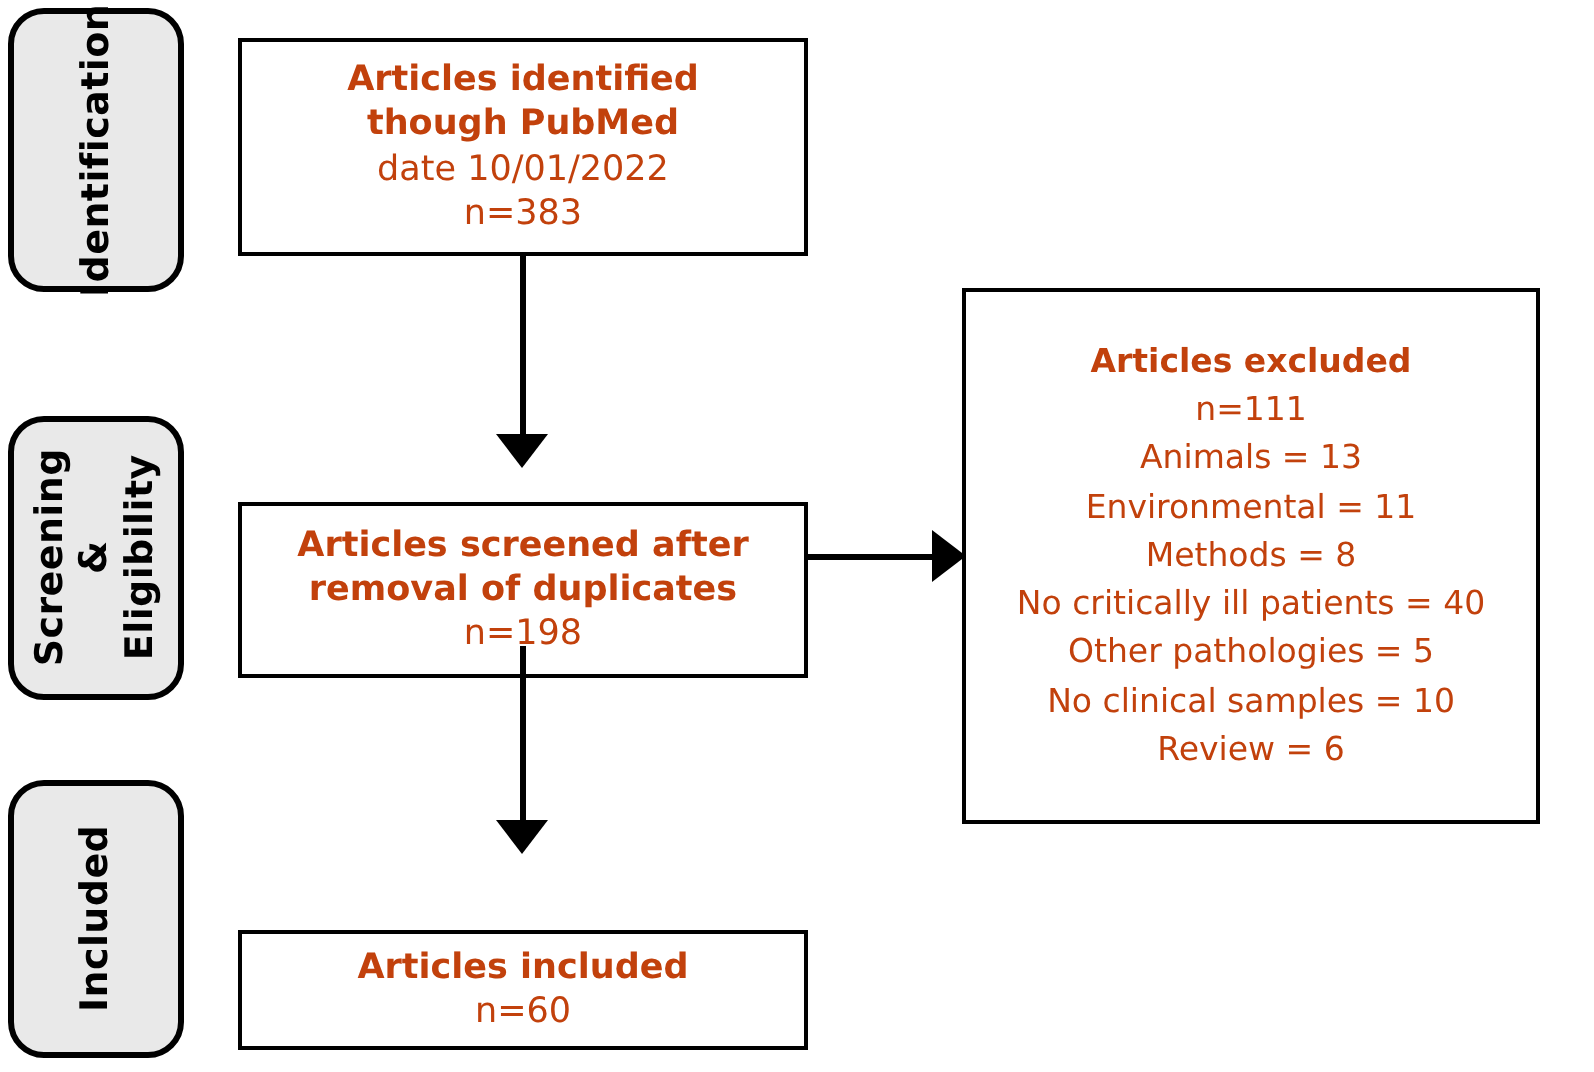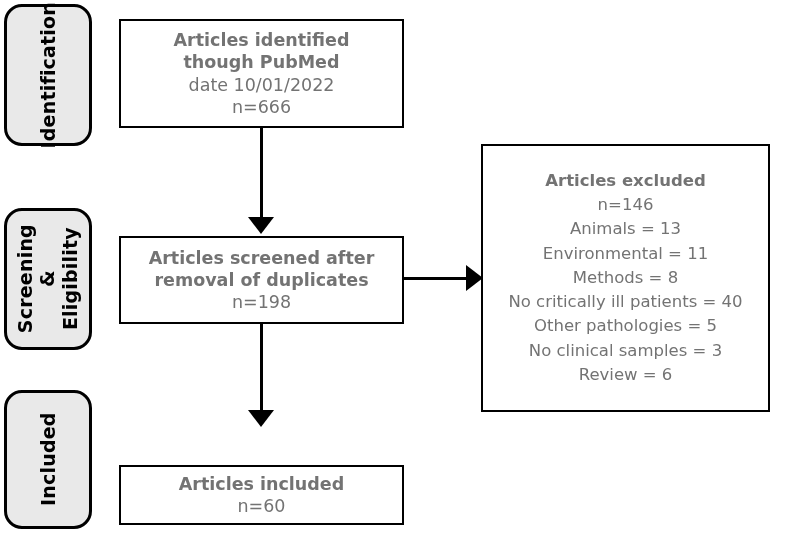--- a/index.html
+++ b/index.html
@@ -47,21 +47,21 @@
   .flow-box {
     position: absolute;
     background: #ffffff;
     border: 2.5px solid #000000;
     box-sizing: border-box;
     display: flex;
     flex-direction: column;
     align-items: center;
     justify-content: center;
     text-align: center;
-    color: #737373;
+    color: #c2410c;
   }
   .flow-box .line {
     display: block;
     font-size: 17.5px;
     line-height: 1.26;
     white-space: nowrap;
   }
   .flow-box .line.bold {
     font-weight: bold;
   }
@@ -122,47 +122,47 @@
   <div class="stage-box" id="stage-included" style="left:4px; top:390px; width:88px; height:139px;">
     <div class="stage-label-rot">
       <span class="ln">Included</span>
     </div>
   </div>
 
   <div class="flow-box" id="identified-box" style="left:119px; top:19px; width:285px; height:109px;">
     <span class="line bold">Articles identified</span>
     <span class="line bold">though PubMed</span>
     <span class="line">date 10/01/2022</span>
-    <span class="line">n=666</span>
+    <span class="line">n=383</span>
   </div>
 
   <div class="vline" style="left:260px; top:128px; height:90px;"></div>
   <div class="arrow-down" style="left:248px; top:217px;"></div>
 
-  <div class="flow-box" id="screened-box" style="left:119px; top:236px; width:285px; height:88px;">
+  <div class="flow-box" id="screened-box" style="left:119px; top:251px; width:285px; height:88px;">
     <span class="line bold">Articles screened after</span>
     <span class="line bold">removal of duplicates</span>
     <span class="line">n=198</span>
   </div>
 
   <div class="hline" style="left:404px; top:277px; width:63px;"></div>
   <div class="arrow-right" style="left:466px; top:265px;"></div>
 
   <div class="vline" style="left:260px; top:323px; height:88px;"></div>
   <div class="arrow-down" style="left:248px; top:410px;"></div>
 
   <div class="flow-box" id="excluded-box" style="left:481px; top:144px; width:289px; height:268px;text-align:right;">
     <span class="line bold">Articles excluded</span>
-    <span class="line">n=146</span>
+    <span class="line">n=111</span>
     <span class="line">Animals = 13</span>
     <span class="line">Environmental = 11</span>
     <span class="line">Methods = 8</span>
     <span class="line">No critically ill patients = 40</span>
     <span class="line">Other pathologies = 5</span>
-    <span class="line">No clinical samples = 3</span>
+    <span class="line">No clinical samples = 10</span>
     <span class="line">Review = 6</span>
   </div>
 
   <div class="flow-box" id="included-box" style="left:119px; top:433px; width:285px; height:60px;margin-top:32px;">
     <span class="line bold">Articles included</span>
     <span class="line">n=60</span>
   </div>
 
 </div>
 

